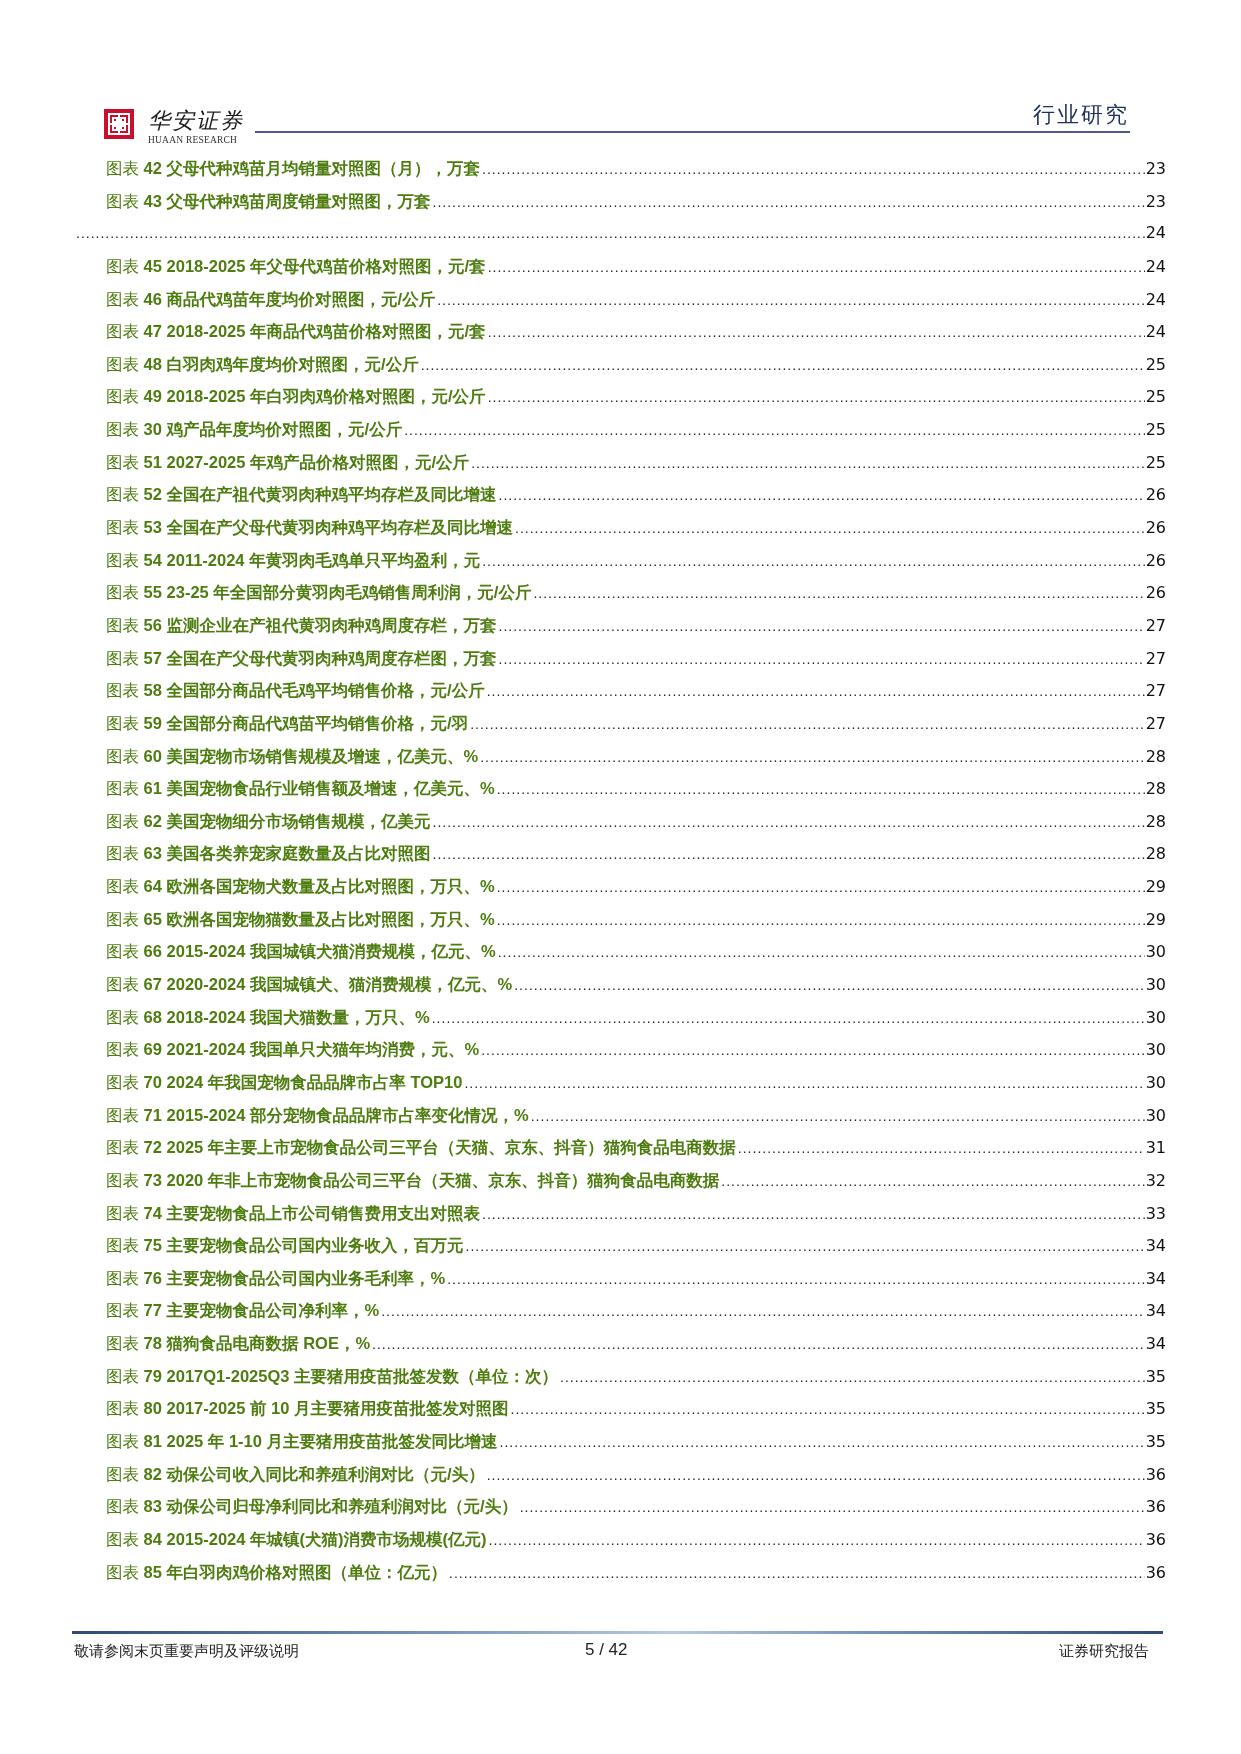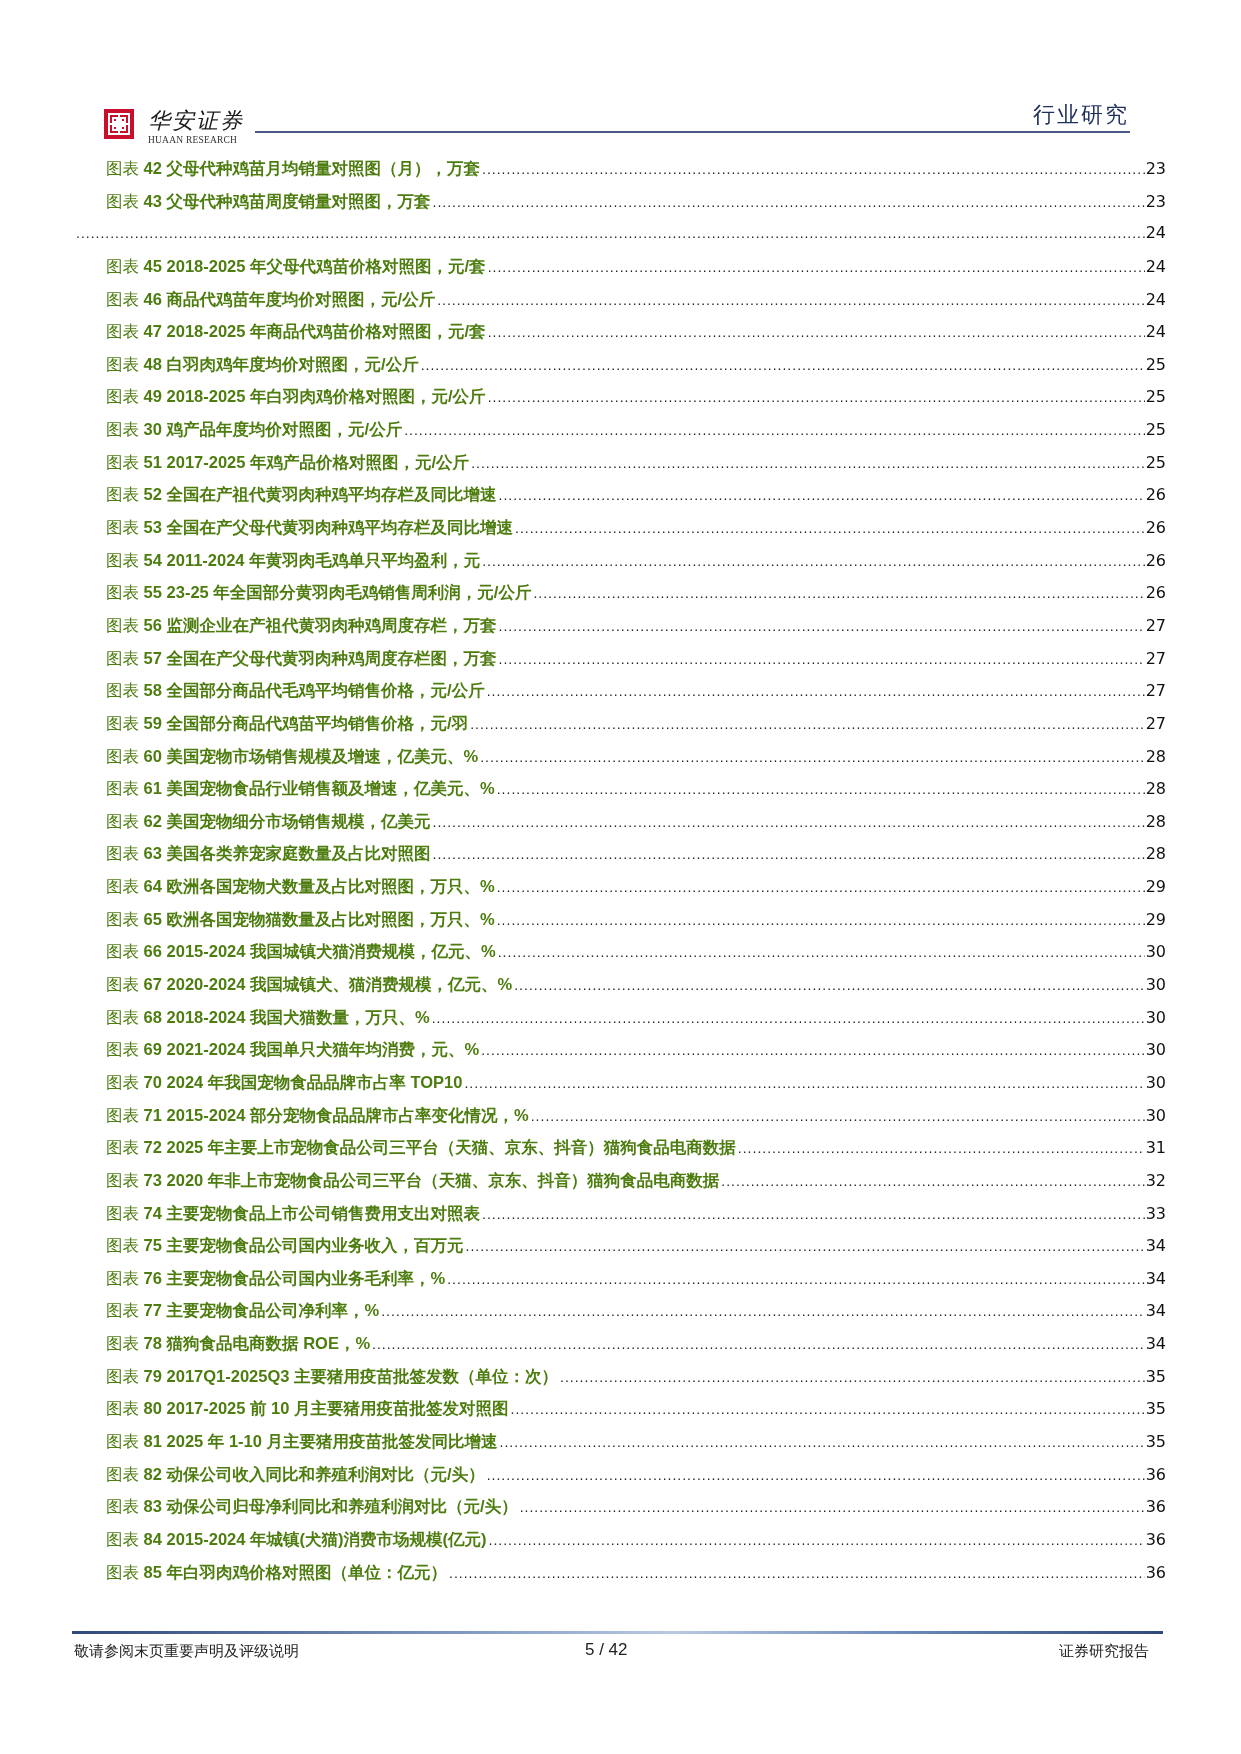--- a/index.html
+++ b/index.html
@@ -89,21 +89,21 @@
       <span class="toc-label"><span class="prefix">图表</span><span> </span><span>49</span><span> </span><span>2018-2025 年白羽肉鸡价格对照图，元/公斤</span></span>
       <span class="toc-leader"></span>
       <span class="toc-page">25</span>
     </div>
     <div class="toc-row">
       <span class="toc-label"><span class="prefix">图表</span><span> </span><span>30</span><span> </span><span>鸡产品年度均价对照图，元/公斤</span></span>
       <span class="toc-leader"></span>
       <span class="toc-page">25</span>
     </div>
     <div class="toc-row">
-      <span class="toc-label"><span class="prefix">图表</span><span> </span><span>51</span><span> </span><span>2017-2025 年鸡产品价格对照图，元/公斤</span></span>
+      <span class="toc-label"><span class="prefix">图表</span><span> </span><span>51</span><span> </span><span>2027-2025 年鸡产品价格对照图，元/公斤</span></span>
       <span class="toc-leader"></span>
       <span class="toc-page">25</span>
     </div>
     <div class="toc-row">
       <span class="toc-label"><span class="prefix">图表</span><span> </span><span>52</span><span> </span><span>全国在产祖代黄羽肉种鸡平均存栏及同比增速</span></span>
       <span class="toc-leader"></span>
       <span class="toc-page">26</span>
     </div>
     <div class="toc-row">
       <span class="toc-label"><span class="prefix">图表</span><span> </span><span>53</span><span> </span><span>全国在产父母代黄羽肉种鸡平均存栏及同比增速</span></span>

